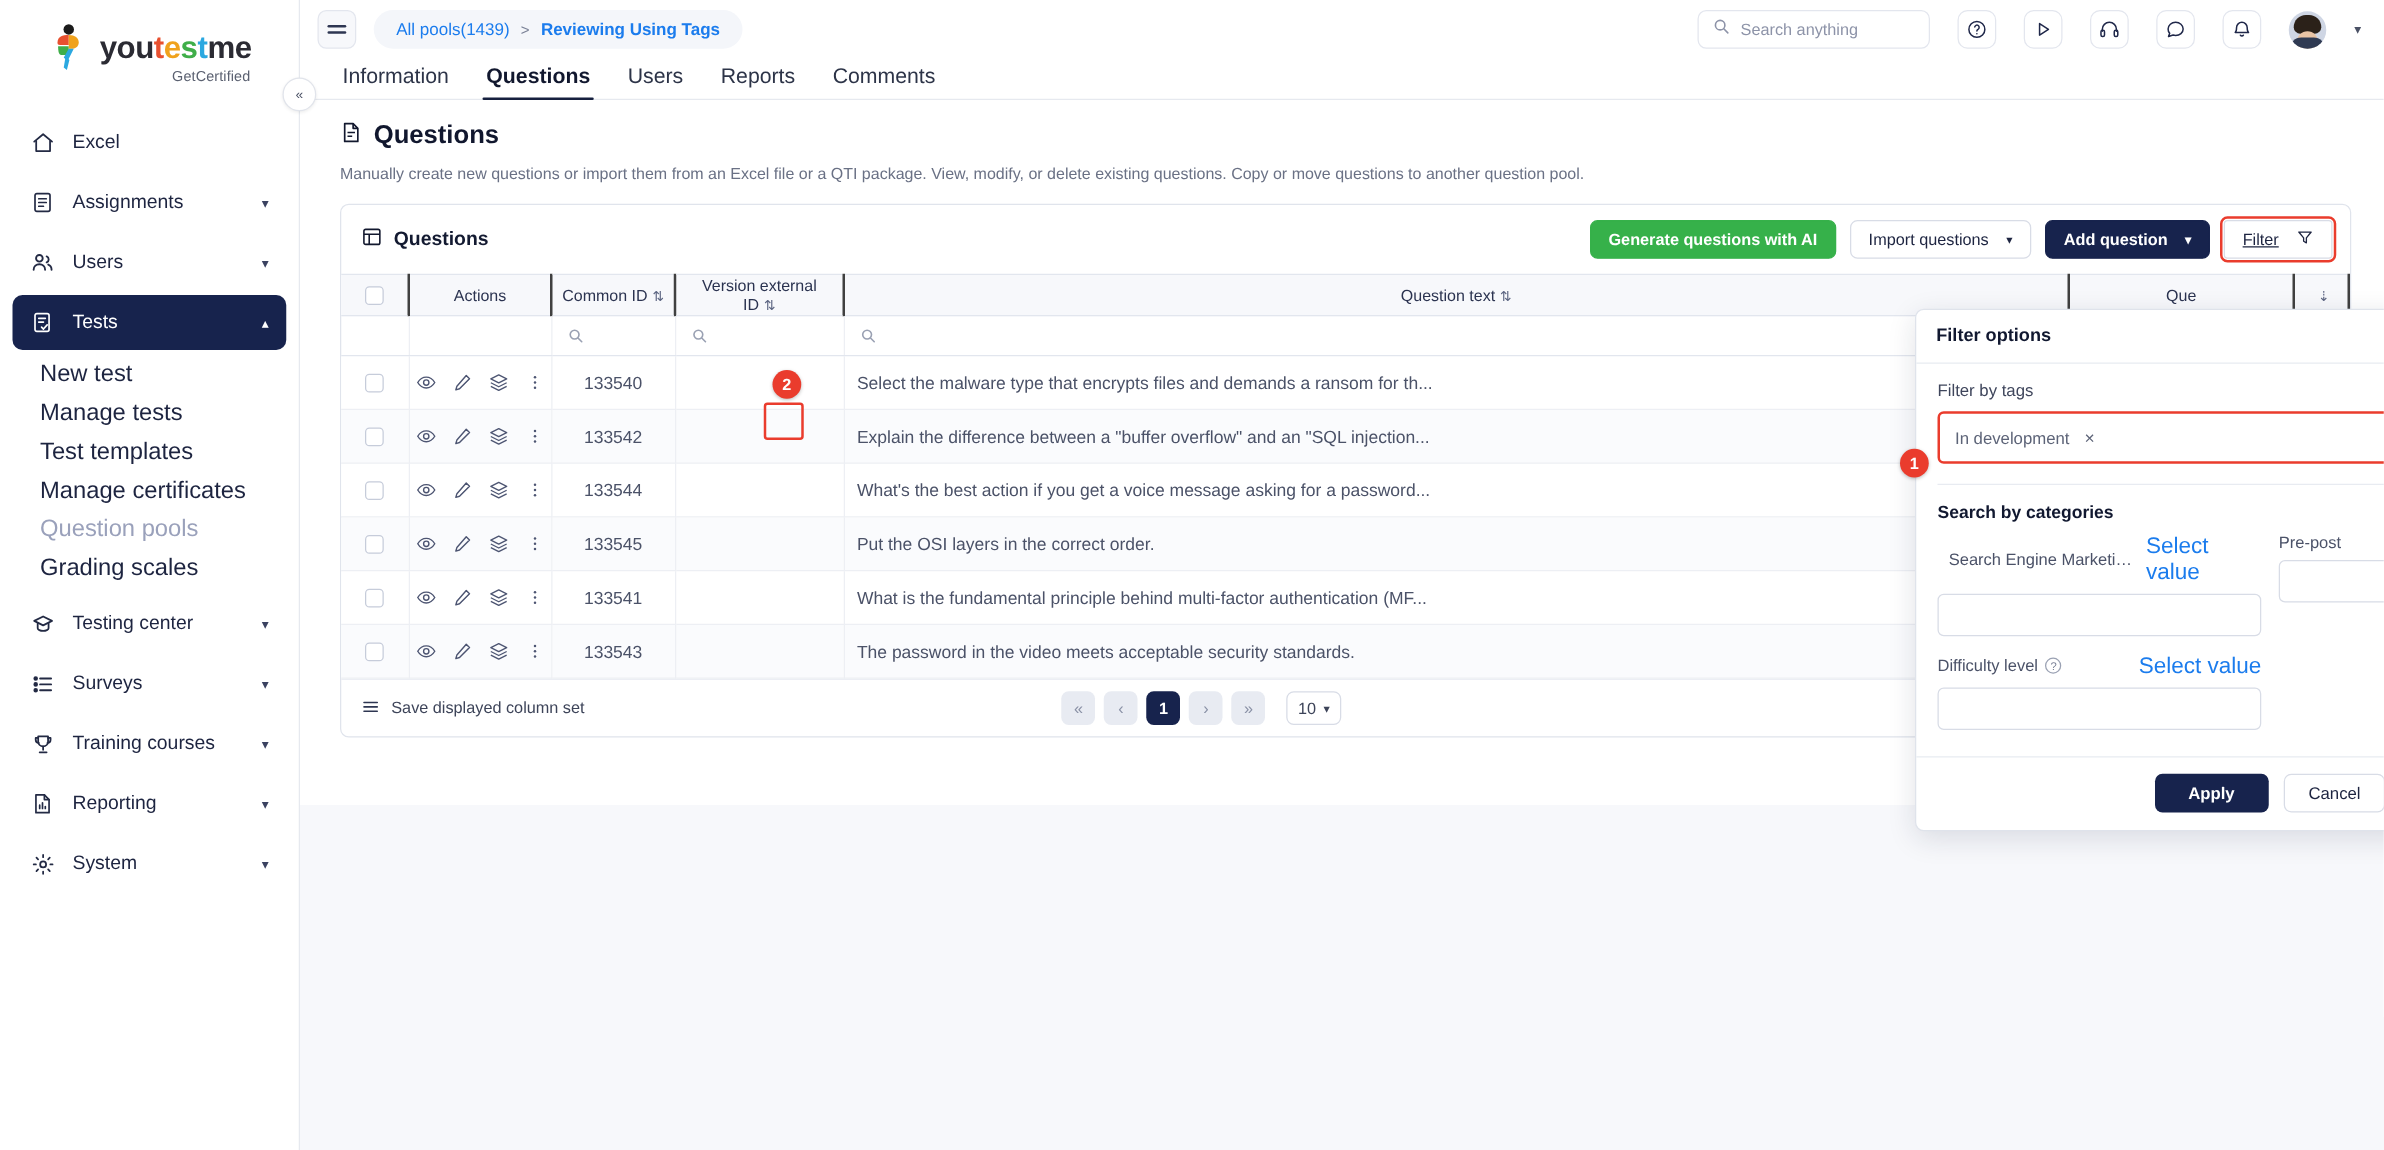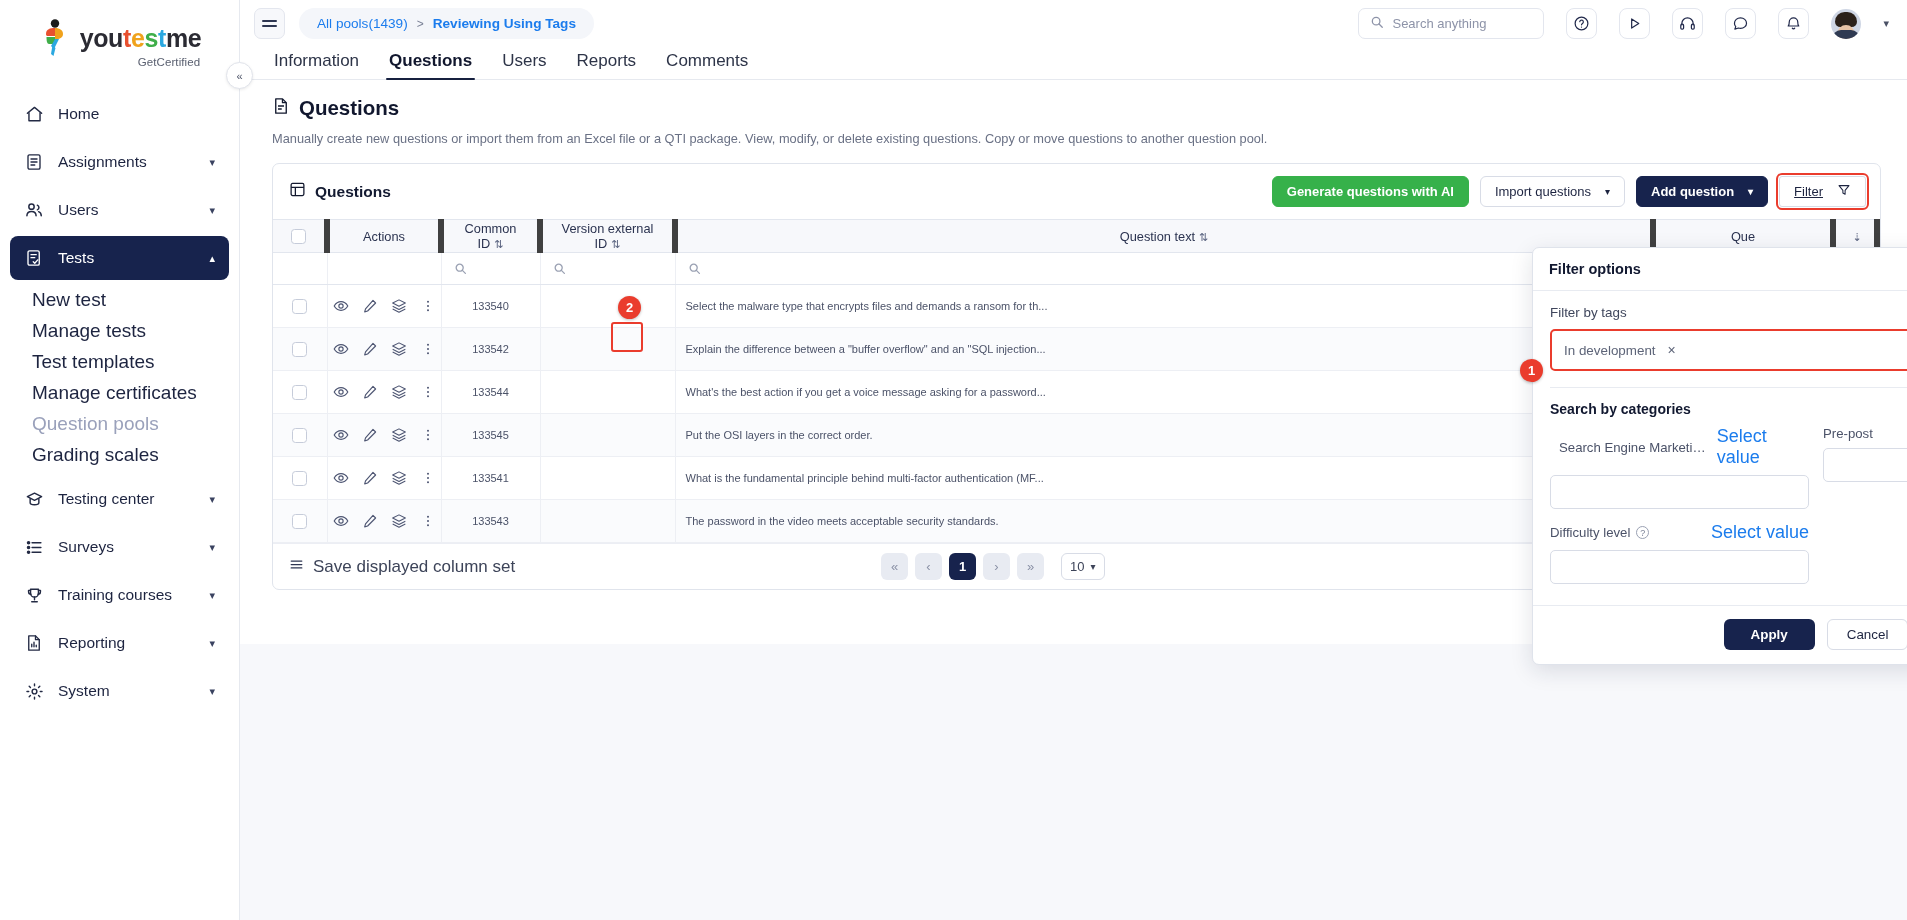--- a/index.html
+++ b/index.html
@@ -168,28 +168,28 @@
     background: #fff; color: #1d2440; border: 1px solid #d8dce6;
     position: relative; z-index: 5;
   }
   .btn .cv { font-size: 10px; }
   .hl-red { outline: 2.5px solid #ea3c2d; outline-offset: 1px; border-radius: 3px; text-decoration: underline; }
 
   
   .tbl { width: 100%; border-collapse: collapse; table-layout: fixed; }
   .tbl th {
     background: #f7f8fb; border-top: 1px solid #e2e6ee; border-bottom: 1px solid #e2e6ee;
-    border-right: 6px solid #404040;
+    border-right: 2px solid #404040;
     height: 33px; font-size: 12.8px; font-weight: normal; color: #2b3консоль;
     color: #2b3350; text-align: center; padding: 0 6px;
   }
   .tbl th .sortico { color: #5b6480; font-size: 11px; margin-left: 4px; }
   .tbl td {
     border-bottom: 1px solid #edeff4; border-right: 1px solid #edeff4;
-    height: 43px; font-size: 11px; color: #4b5268; padding: 0 10px;
+    height: 43px; font-size: 14px; color: #4b5268; padding: 0 10px;
     overflow: hidden; white-space: nowrap; text-overflow: ellipsis;
   }
   .tbl tr.srch td { height: 32px; border-bottom: 1px solid #e2e6ee; }
   .tbl tbody tr:nth-child(odd of .drow) { background: #fff; }
   .drow.alt { background: #fafbfd; }
   .col-check { width: 54px; text-align: center; }
   .col-act { width: 114px; }
   .col-cid { width: 99px; text-align: center; }
   .col-vid { width: 135px; text-align: center; }
   .col-qt { width: auto; }
@@ -201,21 +201,21 @@
   }
   .act-cell { display: flex; align-items: center; justify-content: center; gap: 13px; }
   .act-ico { color: #4d5572; cursor: pointer; display: flex; }
   .srch-ico { color: #9aa1b3; display: flex; padding-left: 2px; }
 
   
   .card-foot {
     display: flex; align-items: center; padding: 9px 14px 9px 16px;
     border-top: 1px solid #eceef4;
   }
-  .save-cols { display: flex; align-items: flex-start; gap: 9px; font-size: 17px; color: #3d4459; cursor: pointer; }
+  .save-cols { display: flex; align-items: flex-start; gap: 9px; font-size: 13px; color: #3d4459; cursor: pointer; }
   .pager { margin: 0 auto; display: flex; align-items: center; gap: 7px; }
   .pg {
     min-width: 27px; height: 27px; border-radius: 6px; background: #e8ebf2;
     color: #8a91a6; display: flex; align-items: center; justify-content: center;
     font-size: 13px; cursor: pointer; padding: 0 7px;
   }
   .pg.cur { background: #17234d; color: #fff; font-weight: bold; }
   .per-page {
     margin-left: 10px; height: 27px; border: 1px solid #d8dce6; border-radius: 6px;
     display: flex; align-items: center; gap: 6px; padding: 0 8px;
@@ -328,21 +328,21 @@
 
   <div class="nav">
 
     <div class="nav-item">
       <span class="ico">
         <svg width="19" height="19" viewBox="0 0 24 24" fill="none" stroke="currentColor" stroke-width="1.8" stroke-linecap="round" stroke-linejoin="round">
             <path d="M3 10.5 12 3l9 7.5"></path>
             <path d="M5 9.8V20h14V9.8"></path>
           </svg>
       </span>
-      <span>Home</span>
+      <span>Excel</span>
     </div>
 
     <div class="nav-item">
       <span class="ico">
         <svg width="18" height="18" viewBox="0 0 24 24" fill="none" stroke="currentColor" stroke-width="1.8" stroke-linecap="round" stroke-linejoin="round">
             <rect x="4" y="2.5" width="16" height="19" rx="2"></rect>
             <path d="M8 8h8M8 12h8M8 16h5"></path>
           </svg>
       </span>
       <span>Assignments</span>

